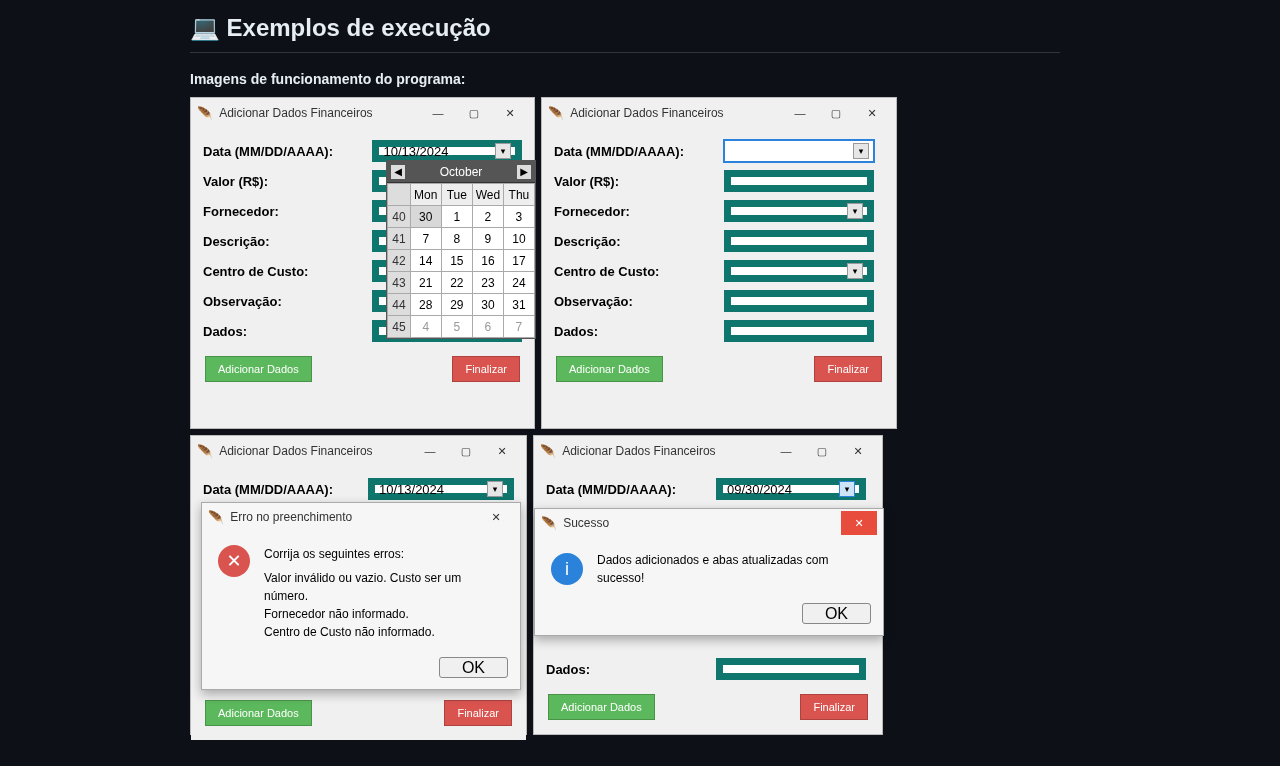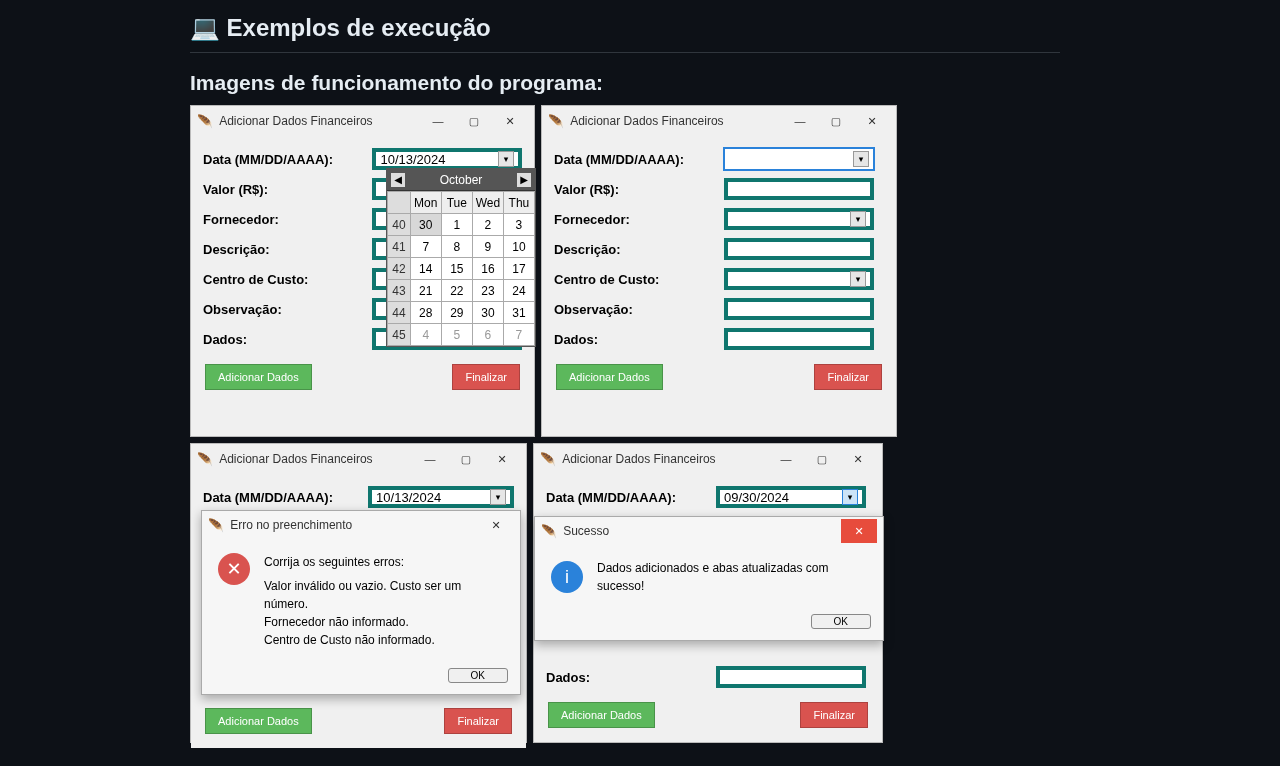--- a/index.html
+++ b/index.html
@@ -25,21 +25,21 @@
   }
   h2.section-title {
     font-size: 24px;
     font-weight: 600;
     color: #e6edf3;
     margin: 4px 0 8px 0;
     padding-bottom: 10px;
     border-bottom: 1px solid #30363d;
   }
   h3.subsection-title {
-    font-size: 21px;
+    font-size: 14px;
     font-weight: 600;
     color: #e6edf3;
     margin: 18px 0 10px 0;
   }
   .gallery {
     display: flex;
     flex-wrap: wrap;
     gap: 6px;
   }
   .win {
@@ -84,21 +84,21 @@
     width: 170px;
     padding-right: 10px;
     font-size: 13px;
     font-weight: 700;
     color: #000;
   }
   .form-row .field {
     width: 150px;
     height: 22px;
     background: #fff;
-    border: 4px solid #0f766e;
+    border: 7px solid #0f766e;
     padding: 0 4px;
     font-size: 13px;
     display: flex;
     align-items: center;
     justify-content: space-between;
     color: #000;
   }
   .form-row .field.highlight { border: 1px solid #2a82da; box-shadow: 0 0 0 1px #2a82da; }
   .combo-arrow {
     width: 16px;
@@ -179,21 +179,21 @@
   }
   .dlg-icon.err { background: #d9534f; }
   .dlg-icon.info { background: #2a82da; }
   .dlg-text { line-height: 1.5; }
   .dlg-footer { padding: 8px 12px 12px; text-align: right; }
   .dlg-btn {
     padding: 1px 22px;
     background: #f0f0f0;
     border: 1px solid #888;
     border-radius: 3px;
-    font-size: 10px;
+    font-size: 16px;
     cursor: pointer;
   }
 
   .win1 { width: 345px; height: 332px; }
   .win2 { width: 356px; height: 332px; }
   .win3 { width: 337px; height: 300px; }
   .win4 { width: 350px; height: 300px; }
 </style>
 </head>
 <body>

